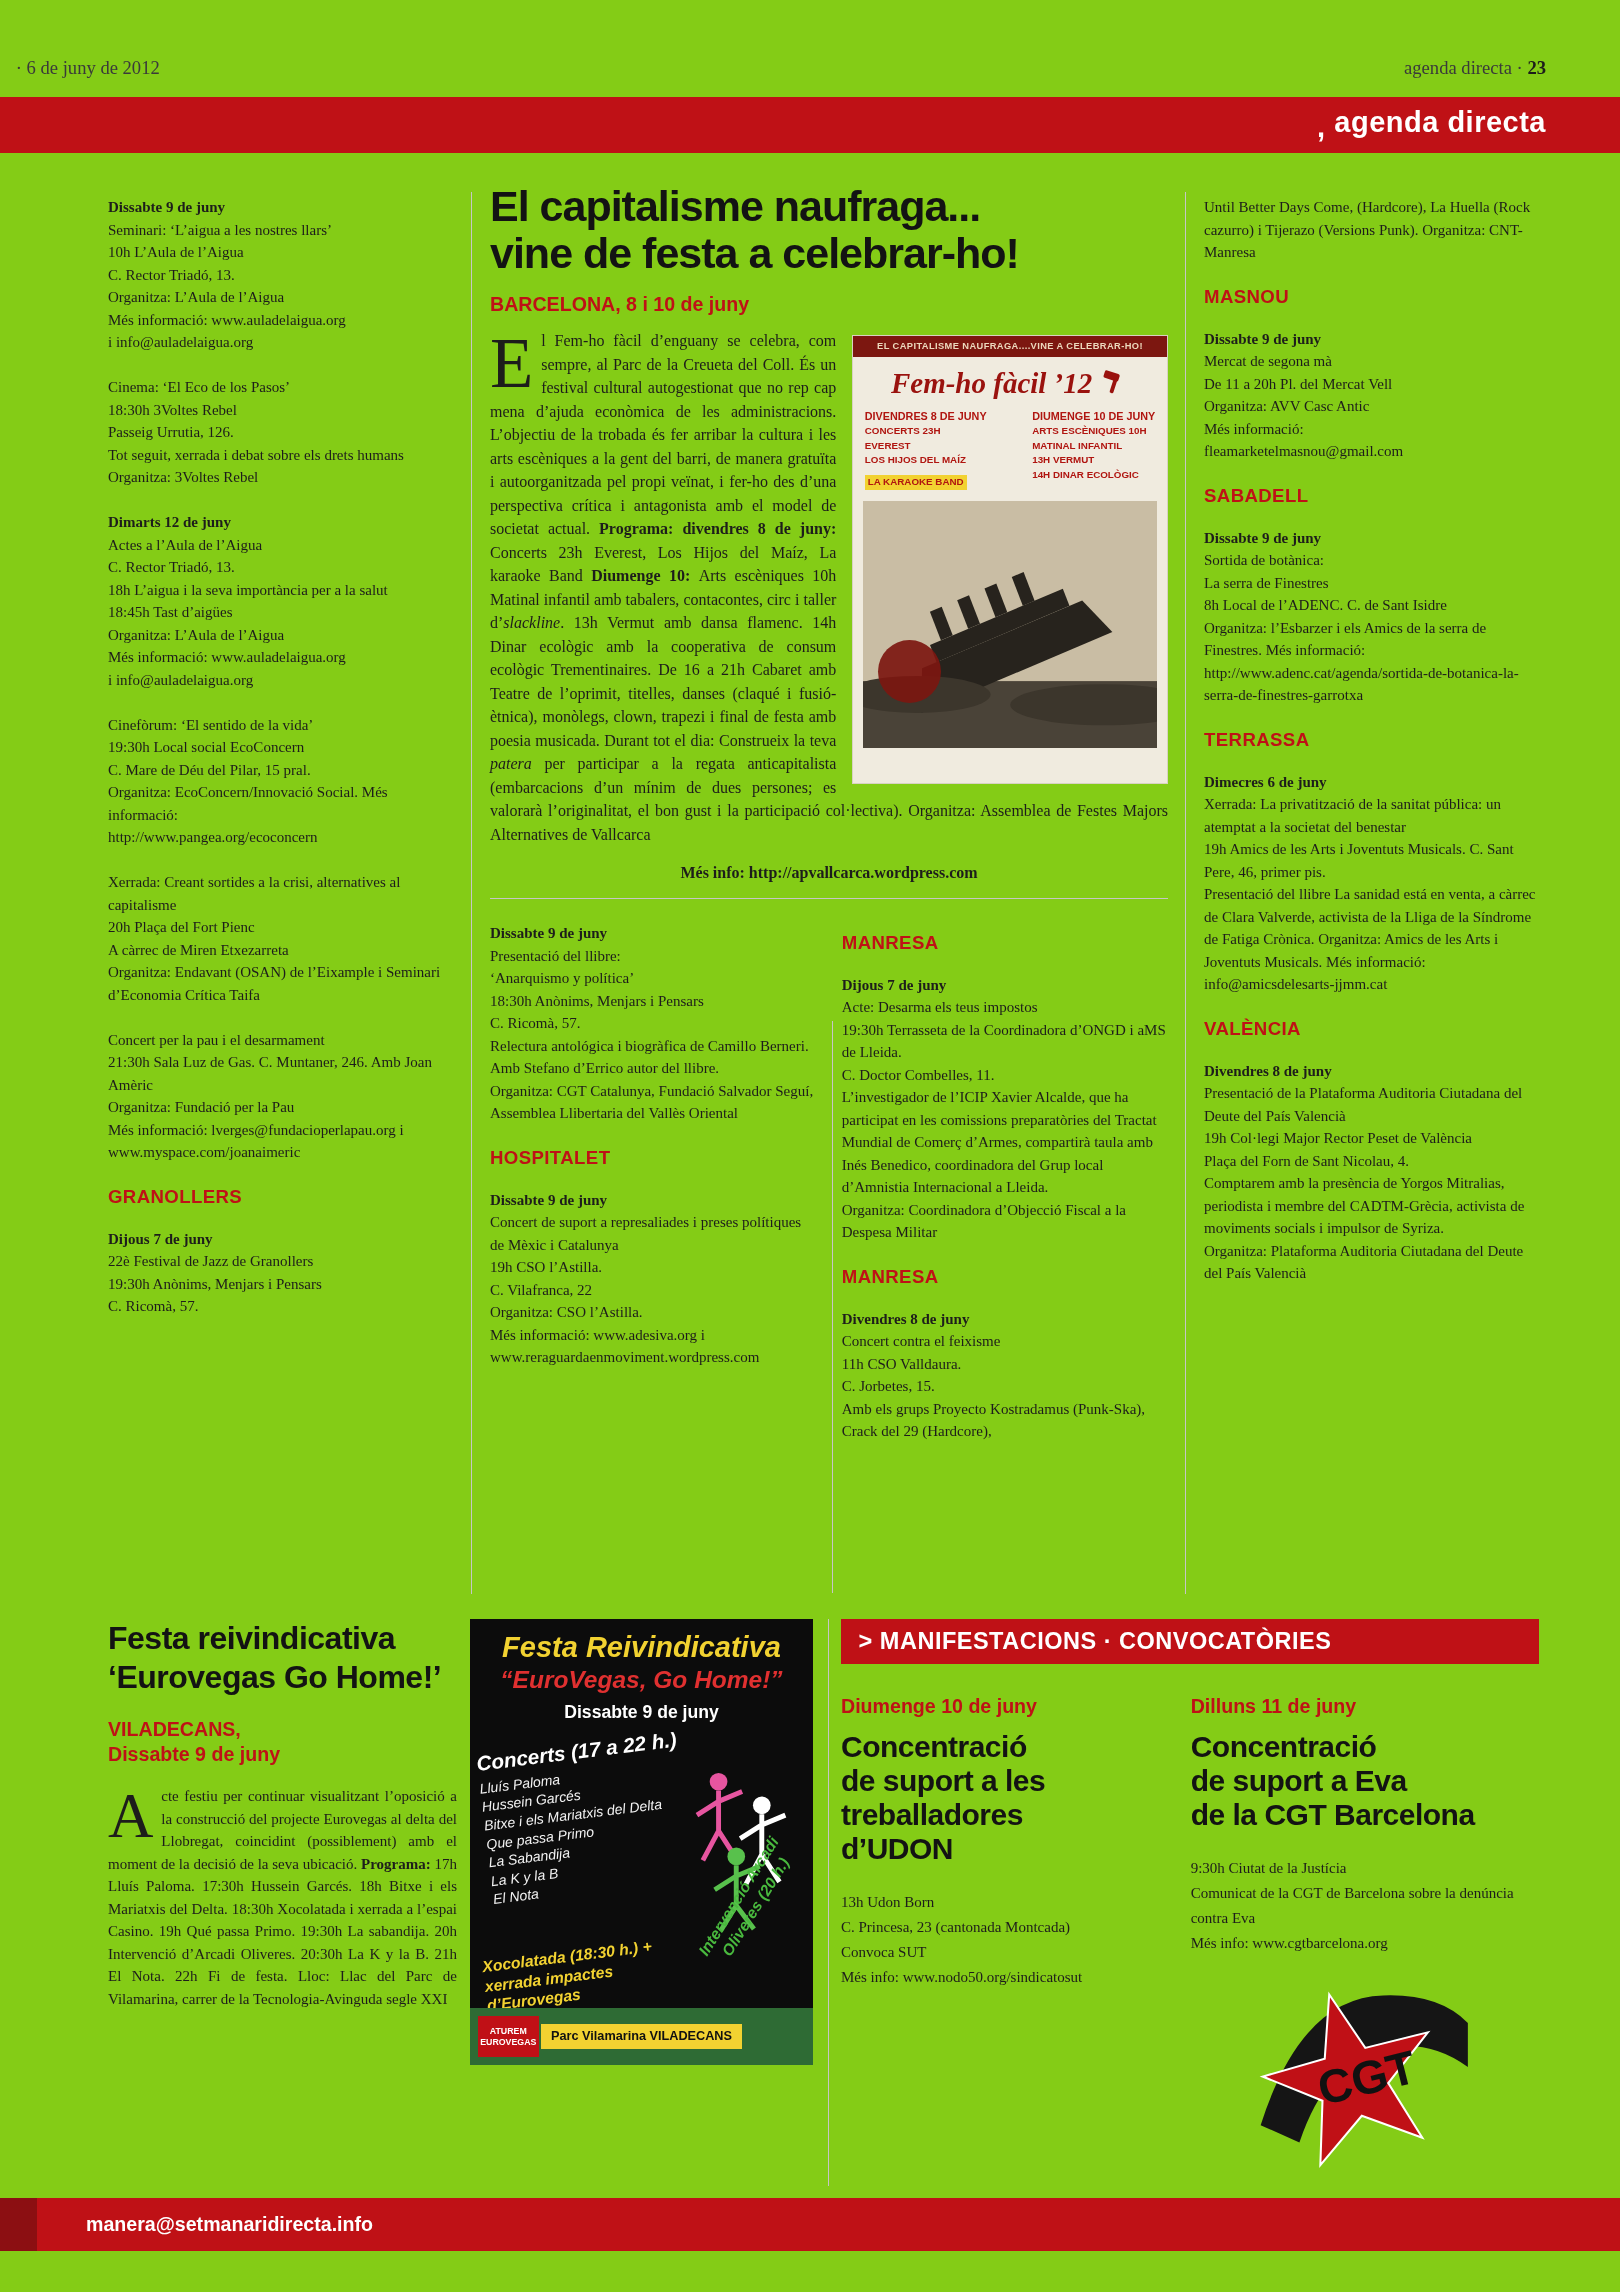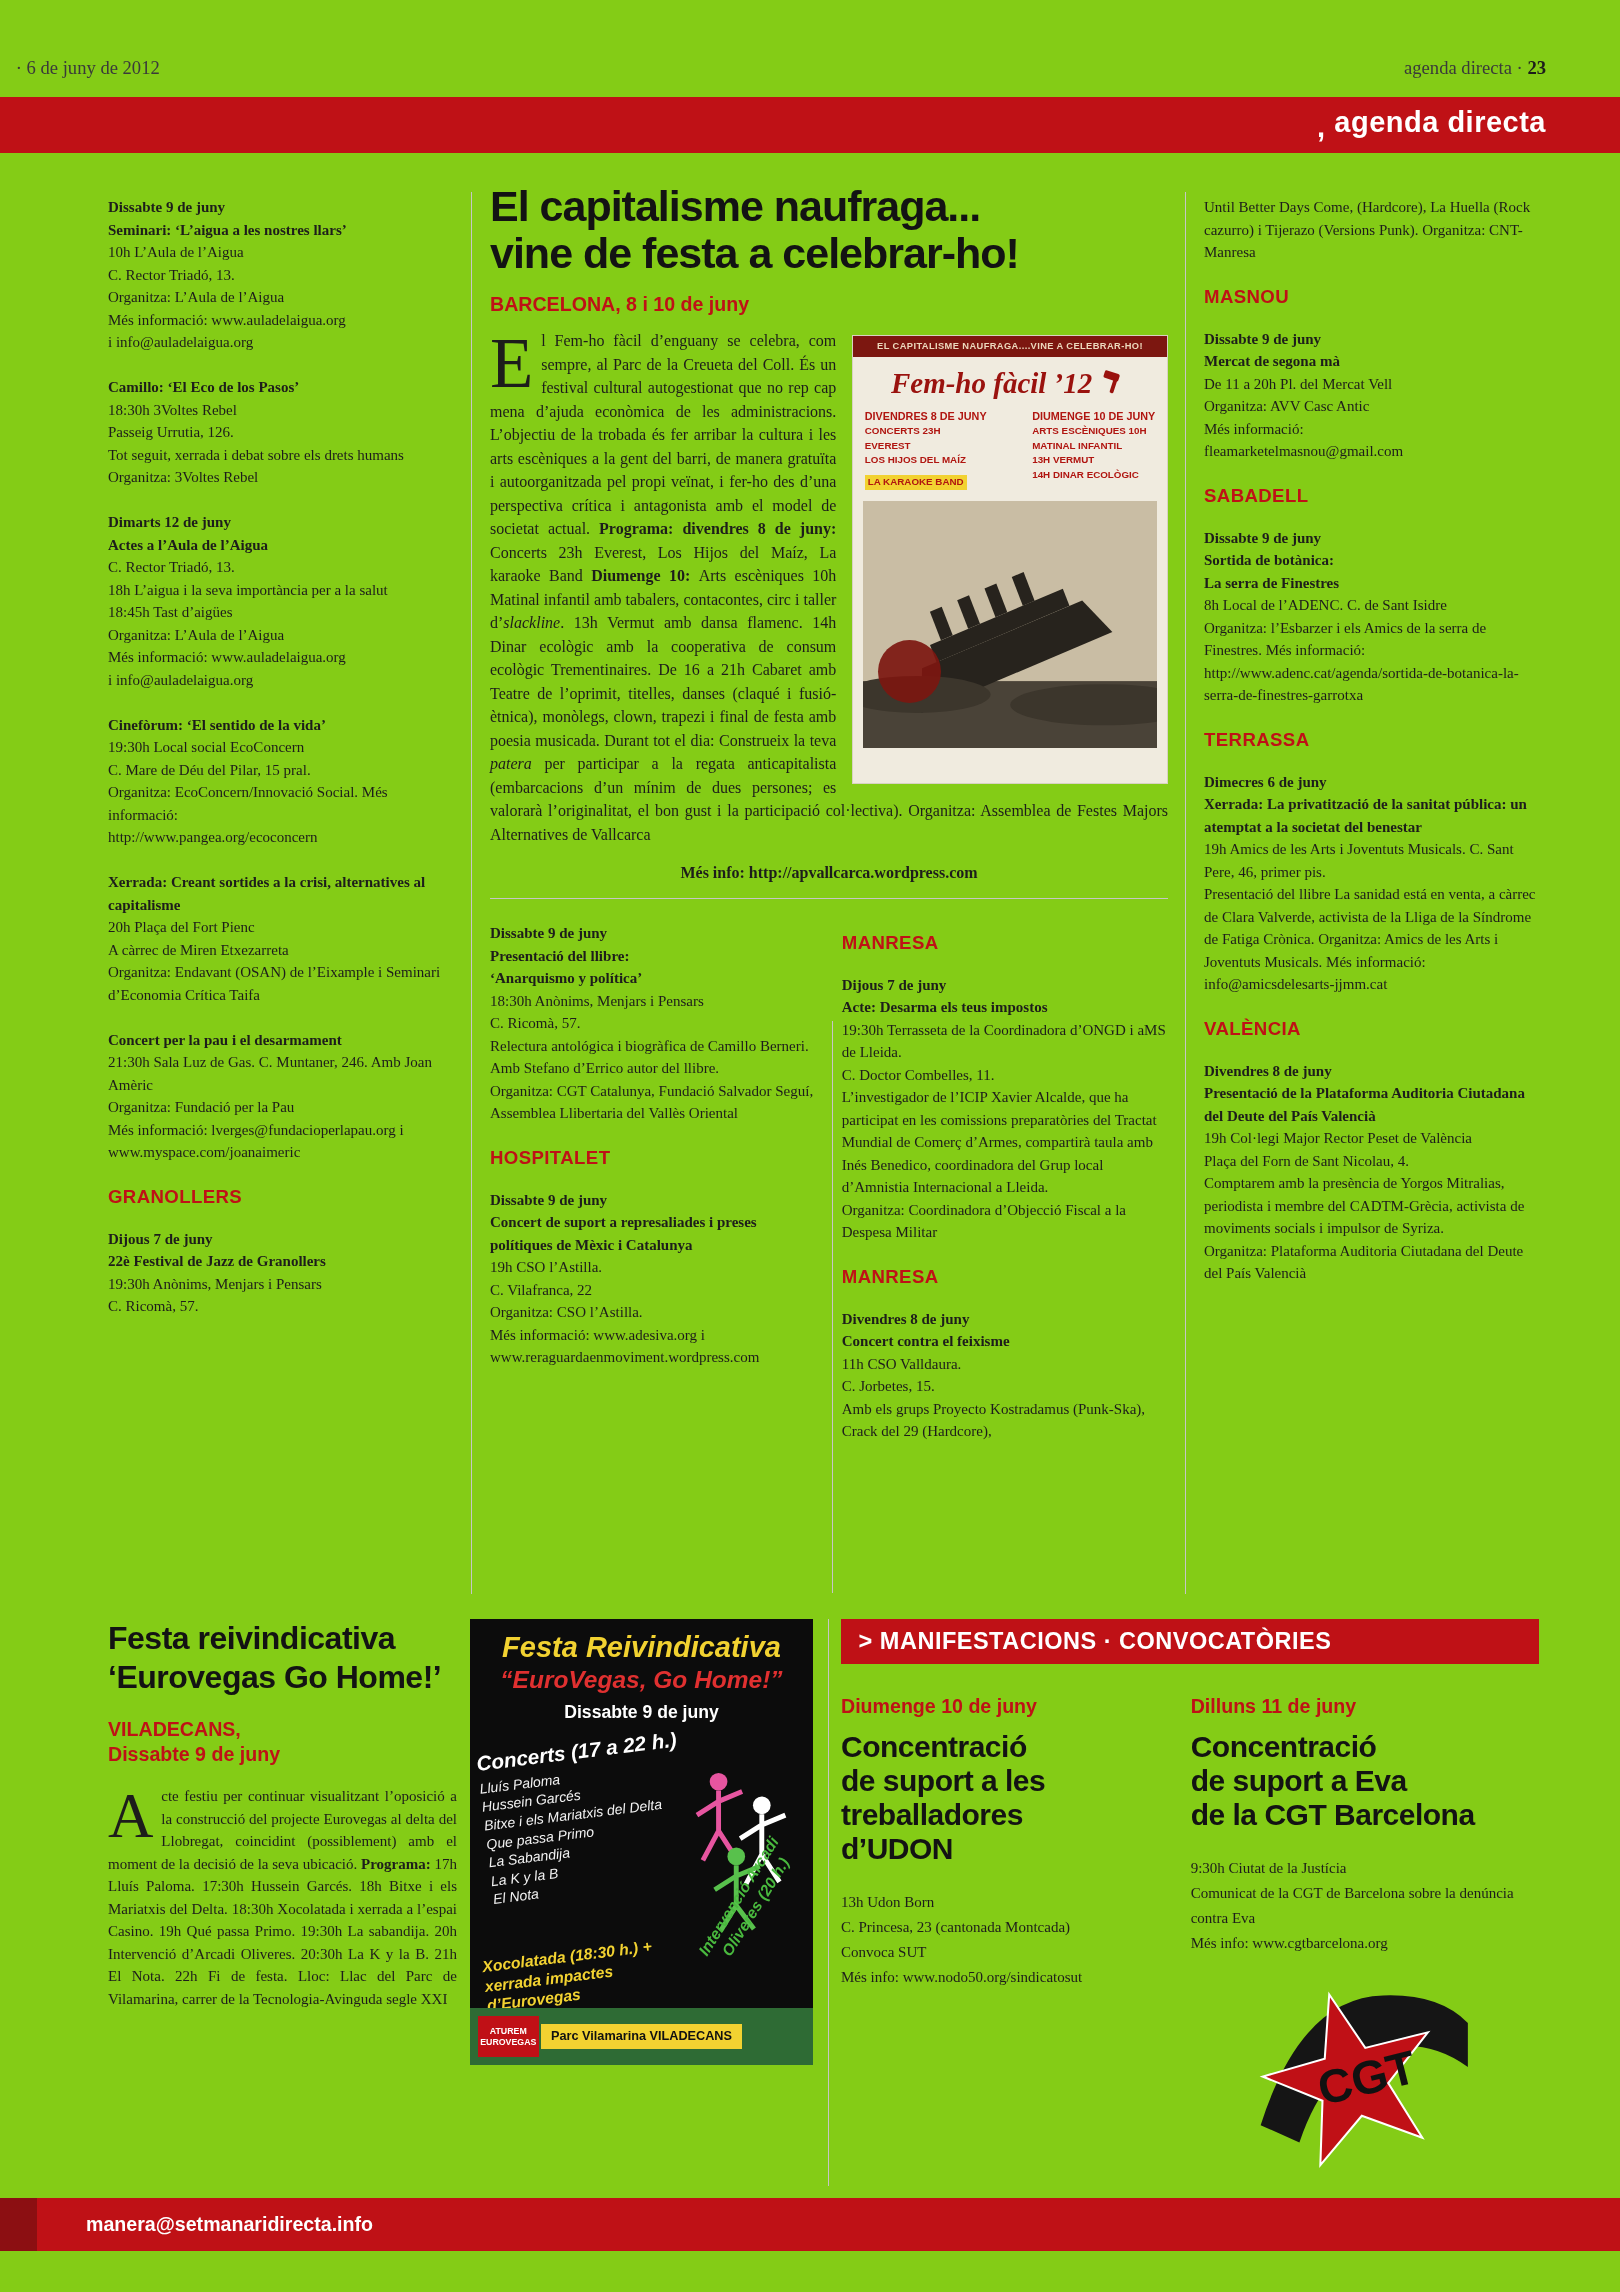--- a/index.html
+++ b/index.html
@@ -22,21 +22,21 @@
   .banner-mark { display:inline-block; transform:translateY(4.9px); margin-right:8.8px; }
 
   
   .vrule { position:absolute; width:1px; background:#c6c6c6; }
   .hrule { border:0; border-top:1px solid #c6c6c6; }
 
   
   .listing { font-size:15px; line-height:22.5px; color:#1d1d1b; }
   .event { margin-bottom:22.5px; }
   .ev-date { font-weight:bold; }
-  .ev-title { font-weight:bold; white-space:pre-line; }
+  .ev-title { font-weight:normal; white-space:pre-line; }
   .ev-body { white-space:pre-line; overflow-wrap:anywhere; }
   .city-heading { font:bold 18.6px "Liberation Sans", sans-serif; color:var(--red,#bf1116);
                   letter-spacing:0.4px; margin:9.8px 0 19.6px; }
 
   .col-left  { position:absolute; left:108px; top:196px; width:349px; }
   .col-right { position:absolute; left:1204px; top:196px; width:335px; }
 
   
   .center { position:absolute; left:490px; top:183px; width:678px; }
   .article-title { font:bold 43px/47px "Liberation Sans", sans-serif; letter-spacing:-1px; color:#131313; }
@@ -136,21 +136,21 @@
       <div class="event">
         <div class="ev-date">Dissabte 9 de juny</div>
         <div class="ev-title">Seminari: ‘L’aigua a les nostres llars’</div>
         <div class="ev-body">10h L’Aula de l’Aigua
 C. Rector Triadó, 13.
 Organitza: L’Aula de l’Aigua
 Més informació: www.auladelaigua.org
 i info@auladelaigua.org</div>
       </div>
       <div class="event">
-        <div class="ev-title">Camillo: ‘El Eco de los Pasos’</div>
+        <div class="ev-title">Cinema: ‘El Eco de los Pasos’</div>
         <div class="ev-body">18:30h 3Voltes Rebel
 Passeig Urrutia, 126.
 Tot seguit, xerrada i debat sobre els drets humans
 Organitza: 3Voltes Rebel</div>
       </div>
       <div class="event">
         <div class="ev-date">Dimarts 12 de juny</div>
         <div class="ev-title">Actes a l’Aula de l’Aigua</div>
         <div class="ev-body">C. Rector Triadó, 13.
 18h L’aigua i la seva importància per a la salut

